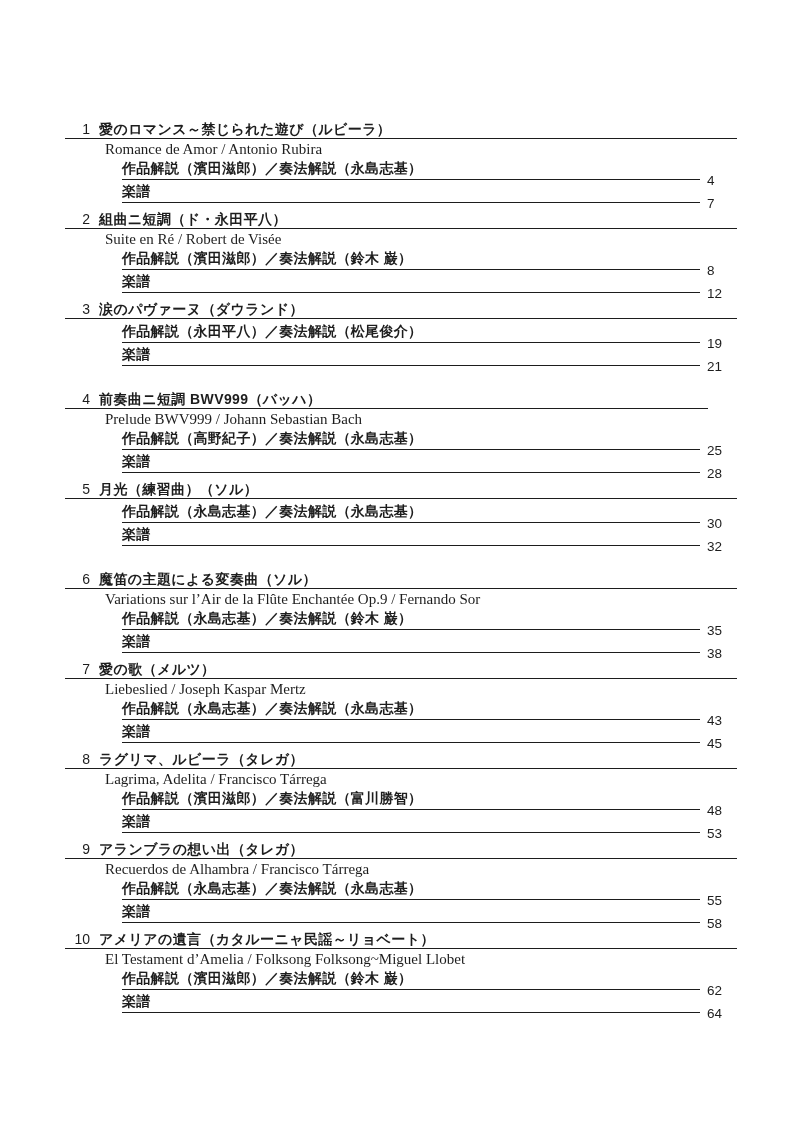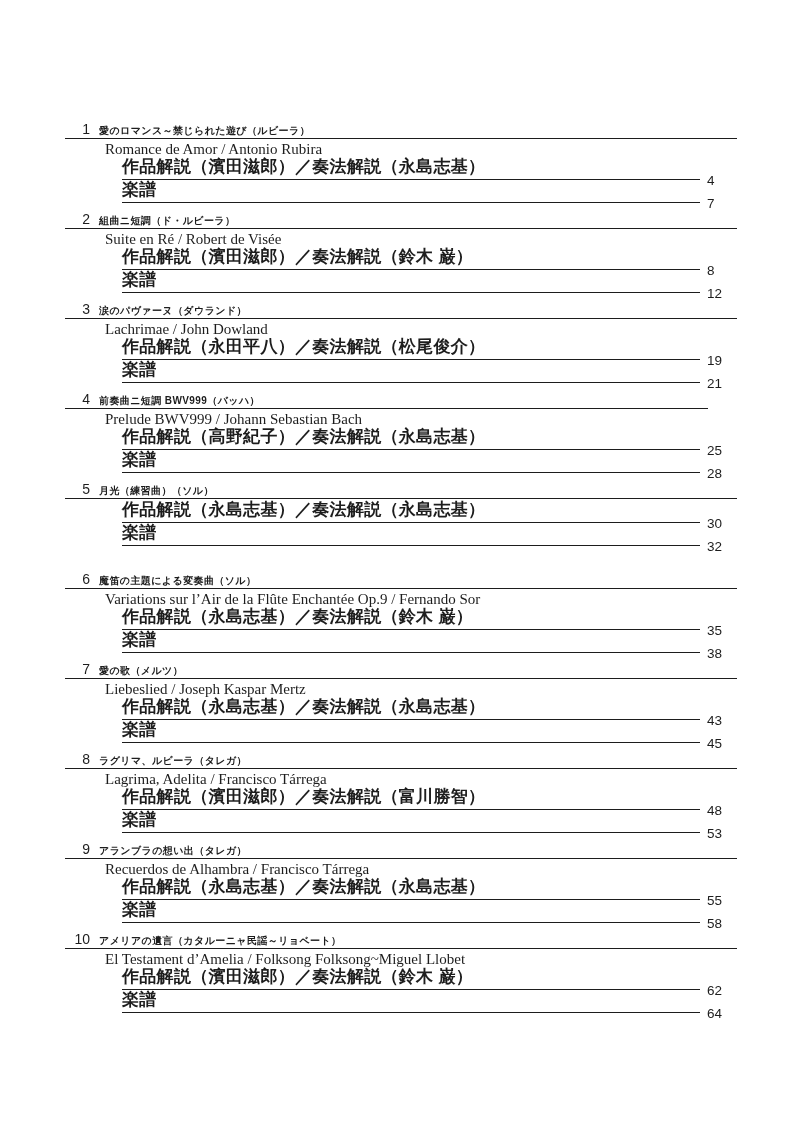--- a/index.html
+++ b/index.html
@@ -39,21 +39,21 @@
     width: 25px;
     text-align: right;
     padding-right: 9px;
     font-size: 14px;
     line-height: 1;
     padding-bottom: 2px;
     flex: none;
   }
   .ttitle {
     font-weight: bold;
-    font-size: 10px;
+    font-size: 14px;
     line-height: 1;
     padding-bottom: 2px;
     letter-spacing: 0.4px;
     white-space: nowrap;
   }
   
   .subtitle {
     margin-left: 40px;
     height: 17px;
     line-height: 20px;
@@ -73,21 +73,21 @@
   }
   .dline {
     flex: 1;
     display: flex;
     align-items: flex-end;
     border-bottom: 1.5px solid #1d1d1d;
     min-width: 0;
   }
   .dlabel {
     font-weight: bold;
-    font-size: 17px;
+    font-size: 14px;
     line-height: 1;
     padding-bottom: 4px;
     letter-spacing: 0.3px;
     white-space: nowrap;
   }
   .dpage {
     flex: none;
     width: 37px;
     box-sizing: border-box;
     padding-left: 7px;
@@ -118,21 +118,21 @@
       <div class="dline">
         <span class="dlabel">楽譜</span>
       </div>
       <span class="dpage">7</span>
     </div>
   </section>
 
   <section class="entry">
     <div class="trow">
       <span class="tnum">2</span>
-      <span class="ttitle">組曲ニ短調（ド・ルビーラ）</span>
+      <span class="ttitle">組曲ニ短調（ド・永田平八）</span>
     </div>
     <div class="subtitle">Suite en Ré / Robert de Visée</div>
     <div class="drow">
       <div class="dline">
         <span class="dlabel">作品解説（濱田滋郎）／奏法解説（鈴木 巌）</span>
       </div>
       <span class="dpage">8</span>
     </div>
     <div class="drow second">
       <div class="dline">
@@ -140,21 +140,20 @@
       </div>
       <span class="dpage">12</span>
     </div>
   </section>
 
   <section class="entry">
     <div class="trow">
       <span class="tnum">3</span>
       <span class="ttitle">涙のパヴァーヌ（ダウランド）</span>
     </div>
-    <div class="subtitle">Lachrimae / John Dowland</div>
     <div class="drow">
       <div class="dline">
         <span class="dlabel">作品解説（永田平八）／奏法解説（松尾俊介）</span>
       </div>
       <span class="dpage">19</span>
     </div>
     <div class="drow second">
       <div class="dline">
         <span class="dlabel">楽譜</span>
       </div>

